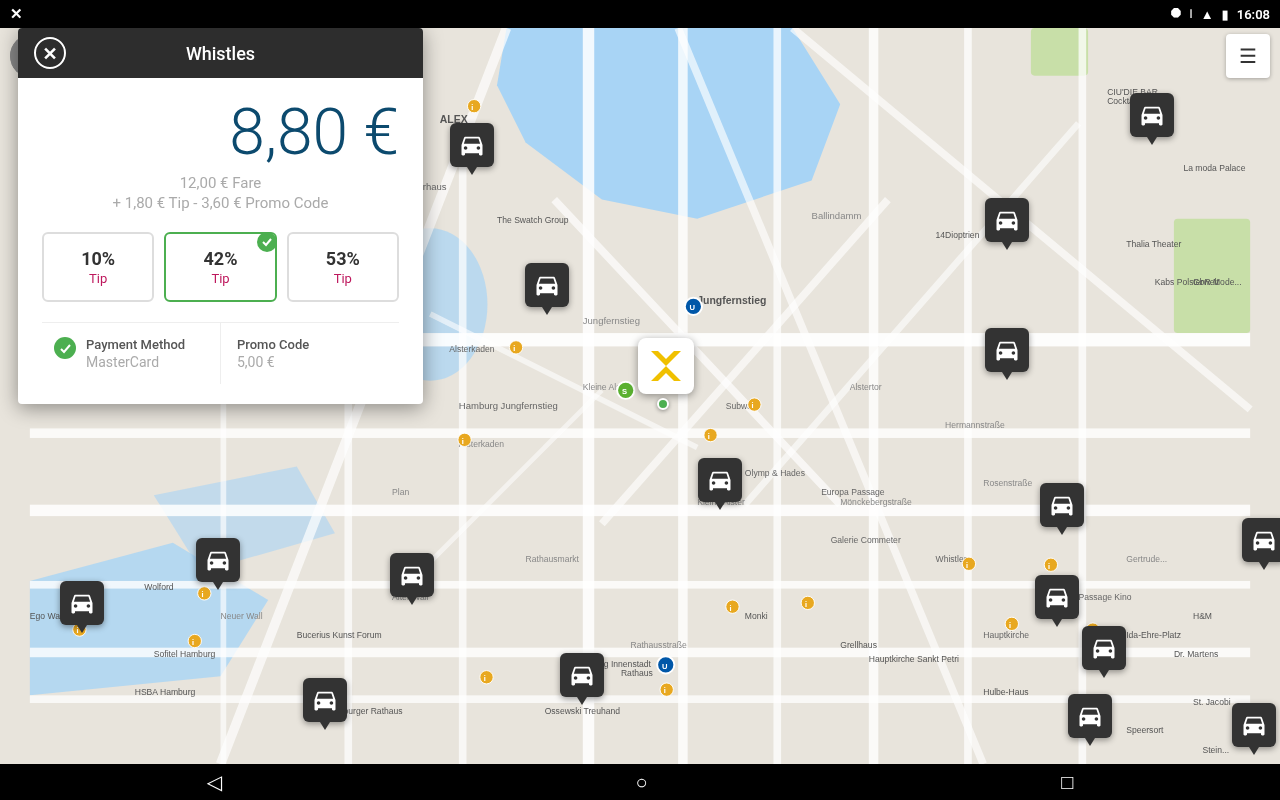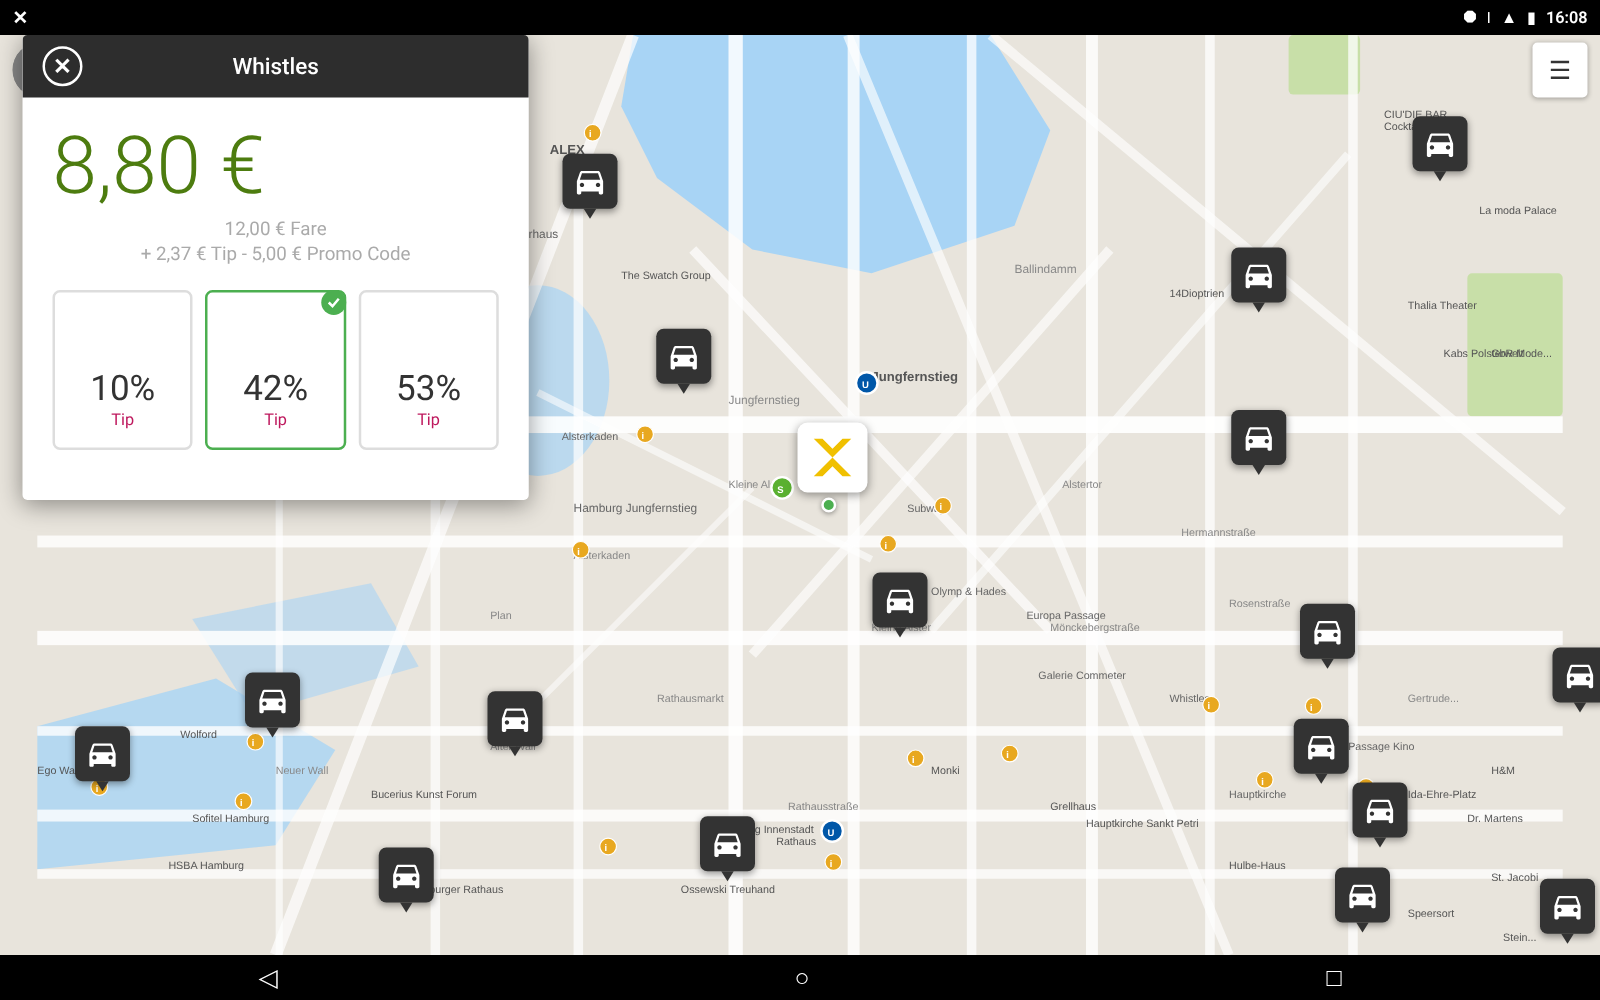--- a/index.html
+++ b/index.html
@@ -85,29 +85,29 @@
     .close-btn {
       width: 32px; height: 32px; border: 2px solid #fff; border-radius: 50%;
       display: flex; align-items: center; justify-content: center; cursor: pointer;
       color: #fff; font-size: 18px; font-weight: bold; flex-shrink: 0;
     }
     .modal-title {
       flex: 1; text-align: center; color: #fff; font-size: 18px; font-weight: 500;
       padding-right: 32px;
     }
     .modal-body { padding: 20px 24px; }
-    .price-main { text-align: left; font-size: 64px; font-weight: 300; color: #4d7c0f; line-height: 1.1; }
+    .price-main { text-align: right; font-size: 64px; font-weight: 300; color: #0c4a6e; line-height: 1.1; }
     .price-detail { text-align: center; color: #aaa; font-size: 15px; margin-top: 6px; }
     .tip-section { display: flex; gap: 10px; margin: 20px 0; }
     .tip-btn {
       flex: 1; border: 2px solid #ddd; border-radius: 6px; padding: 14px 10px;
       text-align: center; cursor: pointer; background: #fff; position: relative;
     }
     .tip-btn.selected { border-color: #4CAF50; }
-    .tip-btn .tip-pct { font-size: 28px; font-weight: 400; color: #333; margin-top: 46px; }
+    .tip-btn .tip-pct { font-size: 18px; font-weight: 700; color: #333; }
     .tip-btn .tip-label { font-size: 13px; color: #be185d; margin-top: 2px; }
     .check-badge {
       position: absolute; top: -2px; right: -2px; width: 20px; height: 20px;
       background: #4CAF50; border-radius: 50%; display: flex; align-items: center; justify-content: center;
     }
     .check-badge svg { width: 12px; height: 12px; fill: #fff; }
     .payment-footer {
       display: flex; border-top: 1px solid #eee; margin-top: 4px;
     }
     .payment-method, .promo-code {
@@ -432,21 +432,21 @@
 <div class="payment-modal">
   <div class="modal-header">
     <div class="close-btn">
       <span>✕</span>
     </div>
     <div class="modal-title">Whistles</div>
   </div>
   <div class="modal-body">
     <div class="price-main">8,80 €</div>
     <div class="price-detail">12,00 € Fare</div>
-    <div class="price-detail" style="margin-top:2px;">+ 2,37 € Tip - 5,00 € Promo Code</div>
+    <div class="price-detail" style="margin-top:2px;">+ 1,80 € Tip - 3,60 € Promo Code</div>
 
     <div class="tip-section">
       <div class="tip-btn">
         <div class="tip-pct">10%</div>
         <div class="tip-label">Tip</div>
       </div>
       <div class="tip-btn selected">
         <div class="check-badge">
           <svg viewBox="0 0 12 12">
               <polyline points="2,6 5,9 10,3" stroke="#fff" stroke-width="2" fill="none"></polyline>
@@ -454,20 +454,37 @@
         </div>
         <div class="tip-pct">42%</div>
         <div class="tip-label">Tip</div>
       </div>
       <div class="tip-btn">
         <div class="tip-pct">53%</div>
         <div class="tip-label">Tip</div>
       </div>
     </div>
 
+    <div class="payment-footer">
+      <div class="payment-method">
+        <div class="green-check">
+          <svg viewBox="0 0 13 13">
+              <polyline points="2,7 5,10 11,3" stroke="#fff" stroke-width="2" fill="none"></polyline>
+            </svg>
+        </div>
+        <div style="padding-left: 28px;">
+          <div class="footer-label">Payment Method</div>
+          <div class="footer-value">MasterCard</div>
+        </div>
+      </div>
+      <div class="promo-code">
+        <div class="footer-label">Promo Code</div>
+        <div class="footer-value">5,00 €</div>
+      </div>
+    </div>
   </div>
 </div>
 
 <div class="nav-bar">
   <span class="nav-btn">◁</span>
   <span class="nav-btn">○</span>
   <span class="nav-btn">□</span>
 </div>
 
 </body></html>

